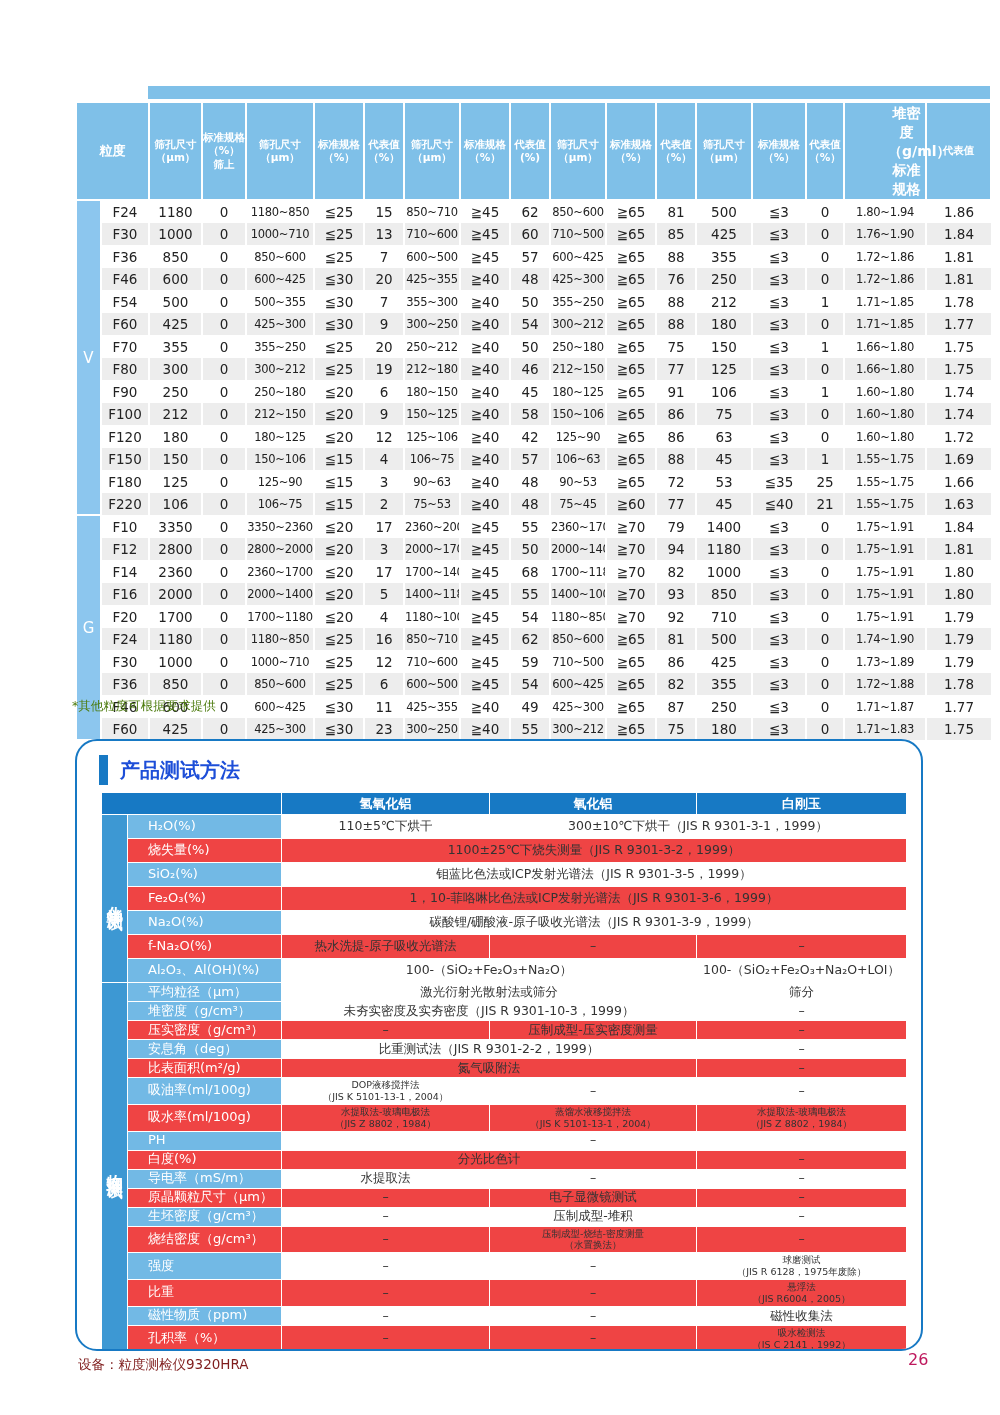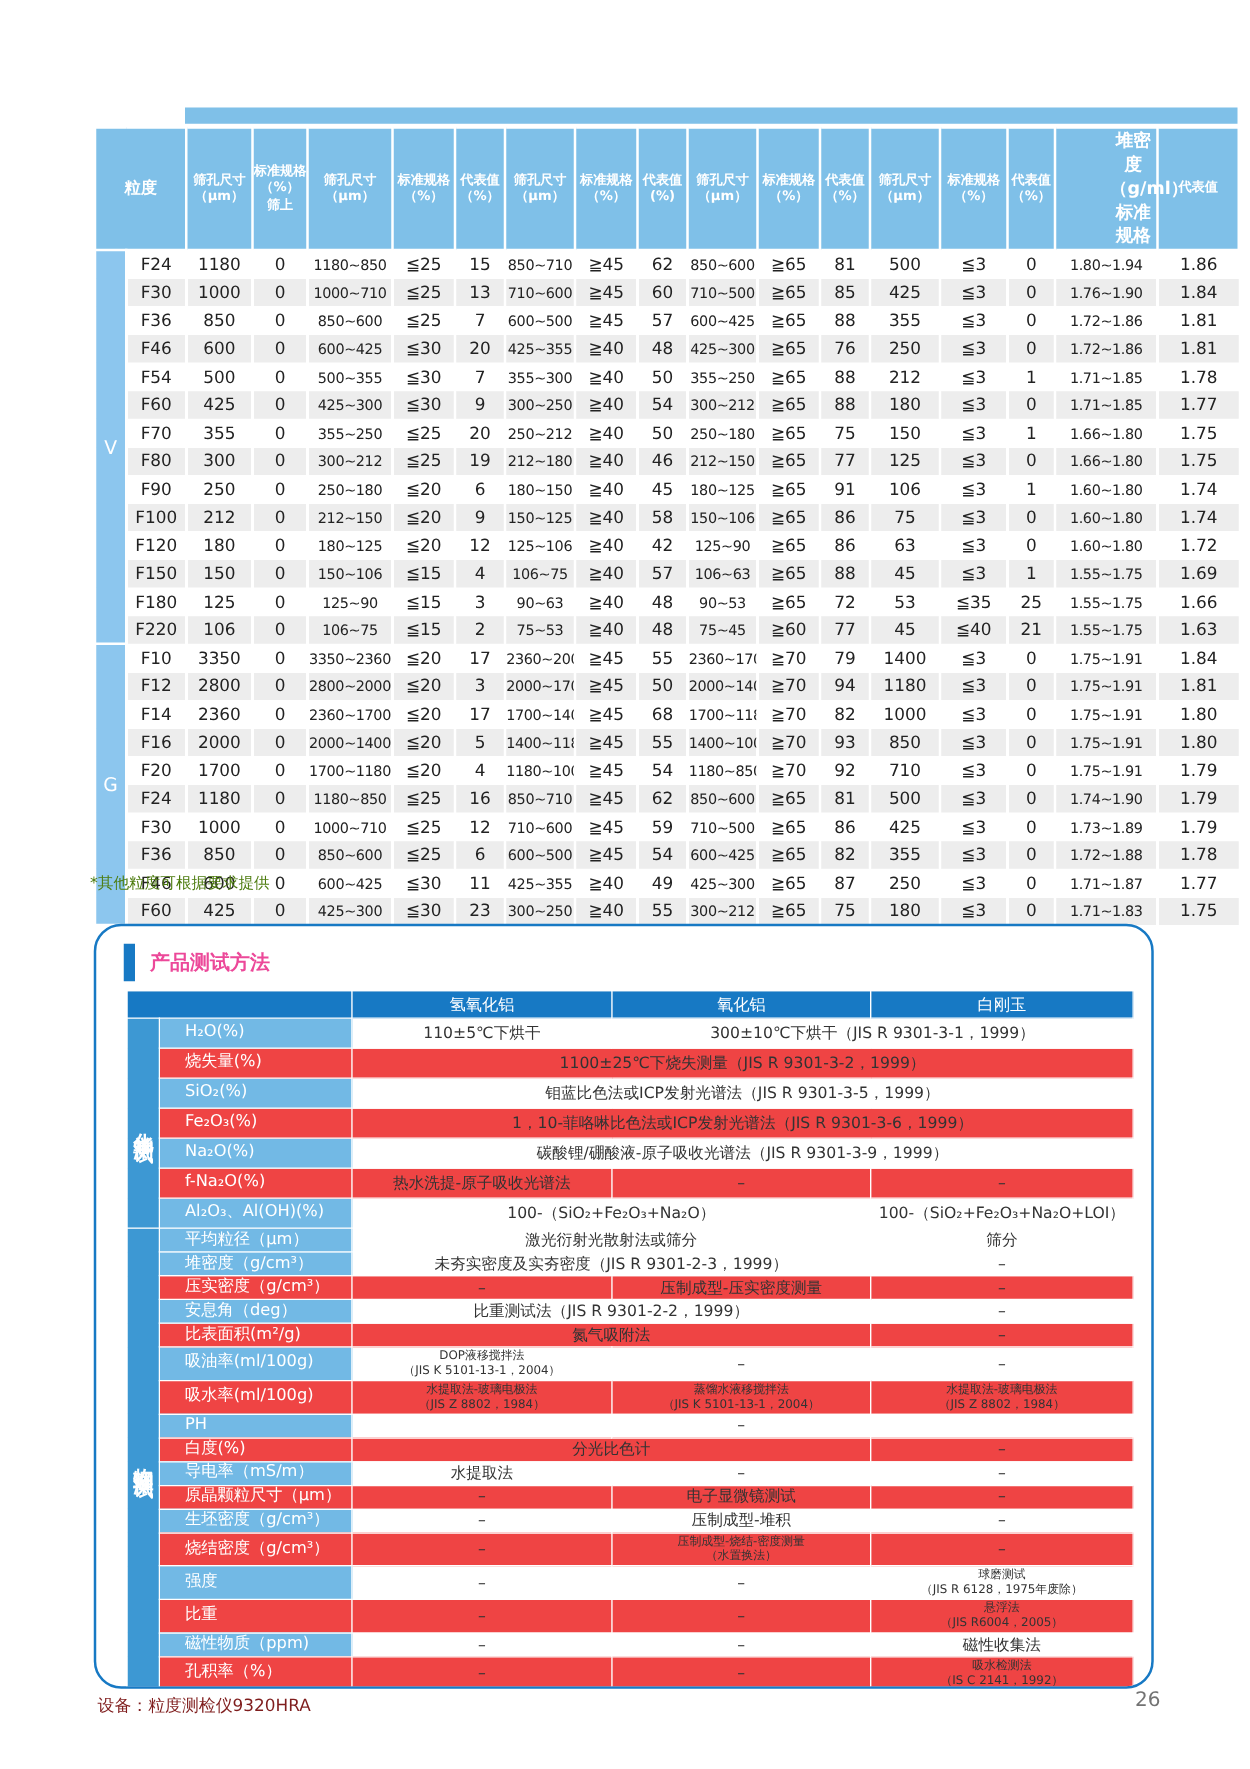--- a/index.html
+++ b/index.html
@@ -27,45 +27,45 @@
   .grit td.grade { font-size:13.5px; }
   .grit td.gcol { background:#8cc6ee; color:#fff; font-size:15px; border-bottom:2px solid #fff; }
   .footnote { position:absolute; left:72px; top:698px; font-size:12.5px; color:#4d7c0f; }
   
   .methods-box {
     position:absolute; left:75px; top:739px; width:848px; height:612px;
     border:2px solid #1779c4; border-radius:22px; background:#fff; overflow:hidden;
   }
   .methods-title-row { display:flex; align-items:center; gap:12px; margin:14px 0 7px 22px; }
   .title-bar { width:9px; height:30px; background:#1779c4; flex:0 0 auto; }
-  .methods-title { font-size:16px; font-weight:bold; color:#ec4899;text-align:right; }
+  .methods-title { font-size:20px; font-weight:bold; color:#1d4ed8;text-align:right; }
   table.methods { border-collapse:collapse; table-layout:fixed; width:805px; margin-left:24px; }
   .methods th {
-    background:#1779c4; color:#fff; font-size:13px; font-weight:normal;
+    background:#1779c4; color:#fff; font-size:13px; font-weight:bold;
     height:22px; border:1px solid #fff; text-align:center;
   }
   .methods td {
     font-size:12.5px; color:#333; text-align:center; height:19px;
     border:1px solid #fff; padding:1px 3px; white-space:pre-line; line-height:1.15;
   }
   .methods tr.shade td { background:#ef4444; }
   .methods tr.chem td { height:24px; }
   .methods td.small { font-size:9.5px; line-height:1.25; }
   .methods td.mlabel {
     background:#72b9e5; color:#fff; text-align:left; padding-left:20px;
     font-size:13px; white-space:nowrap;
   }
   .methods td.mgroup {
     background:#3d98d3; color:#fff; font-weight:bold; font-size:16px;
     writing-mode:vertical-rl; text-orientation:upright; text-align:center;
     letter-spacing:3px; padding:0;
   }
   
   .footer-left { position:absolute; left:78px; top:1356px; font-size:13.5px; color:#7f1d1d; }
-  .page-number { position:absolute; left:908px; top:1350px; font-size:16px; color:#737373; }
+  .page-number { position:absolute; left:908px; top:1350px; font-size:16px; color:#be185d; }
 </style>
 </head>
 <body>
 
 <div class="grit-wrap">
   <div class="grit-topstrip"></div>
   <table class="grit">
     <colgroup id="grit-cols">
         <col style="width: 25px;">
         <col style="width: 48px;">
@@ -644,21 +644,21 @@
           <td colspan="1">100-（SiO₂+Fe₂O₃+Na₂O+LOI）</td>
         </tr>
         <tr>
           <td rowspan="17" class="mgroup">物理测试</td>
           <td class="mlabel">平均粒径（μm）</td>
           <td colspan="2">激光衍射光散射法或筛分</td>
           <td colspan="1">筛分</td>
         </tr>
         <tr>
           <td class="mlabel">堆密度（g/cm³）</td>
-          <td colspan="2">未夯实密度及实夯密度（JIS R 9301-2-3，1999）</td>
+          <td colspan="2">未夯实密度及实夯密度（JIS R 9301-10-3，1999）</td>
           <td colspan="1">–</td>
         </tr>
         <tr class="shade">
           <td class="mlabel">压实密度（g/cm³）</td>
           <td colspan="1">–</td>
           <td colspan="1">压制成型-压实密度测量</td>
           <td colspan="1">–</td>
         </tr>
         <tr>
           <td class="mlabel">安息角（deg）</td>

